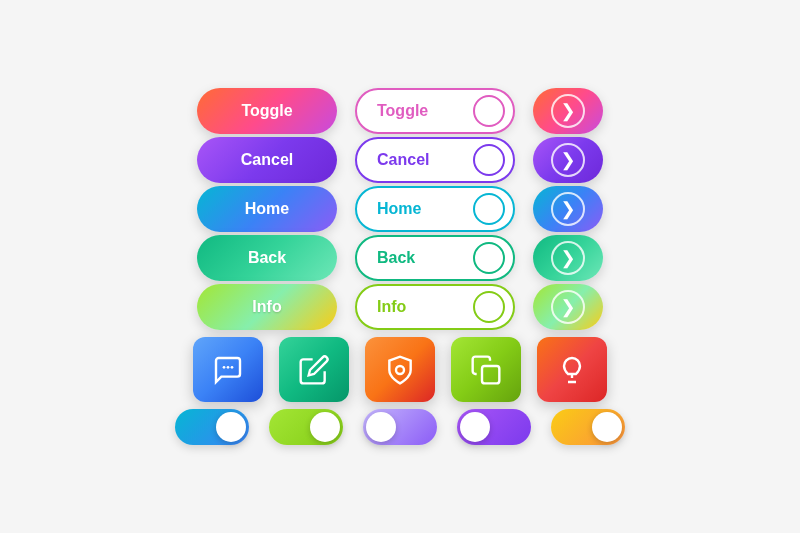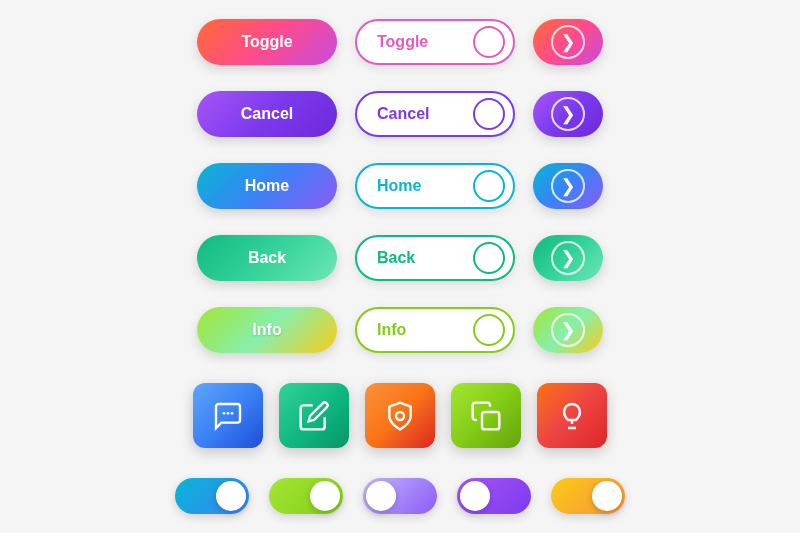--- a/index.html
+++ b/index.html
@@ -10,21 +10,21 @@
       display: flex;
       align-items: center;
       justify-content: center;
       font-family: 'Arial', sans-serif;
       overflow: hidden;
     }
     .container {
       display: flex;
       flex-direction: column;
       align-items: center;
-      gap: 26px;
+      gap: 3px;
       padding: 20px;
     }
 
     
     .btn-row {
       display: flex;
       align-items: center;
       gap: 18px;
     }
 

